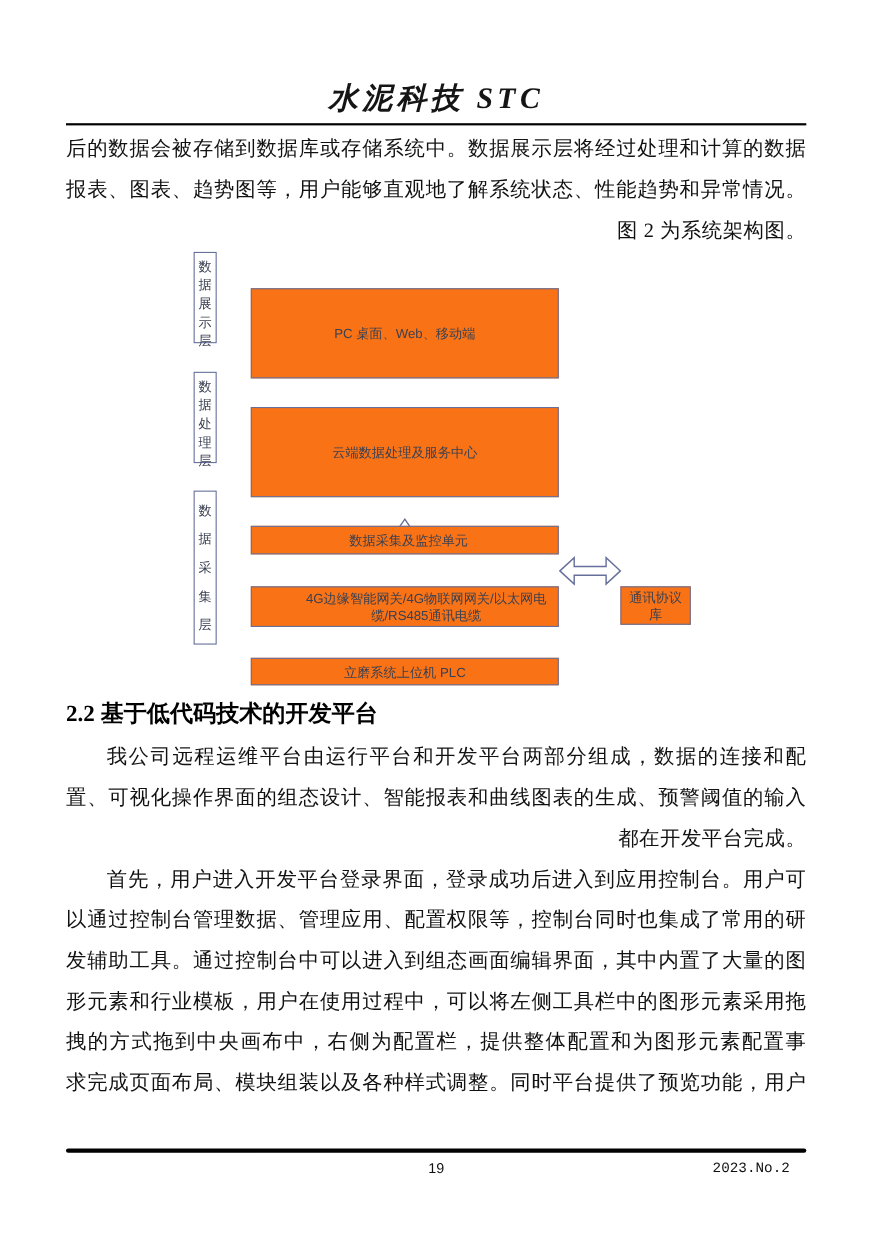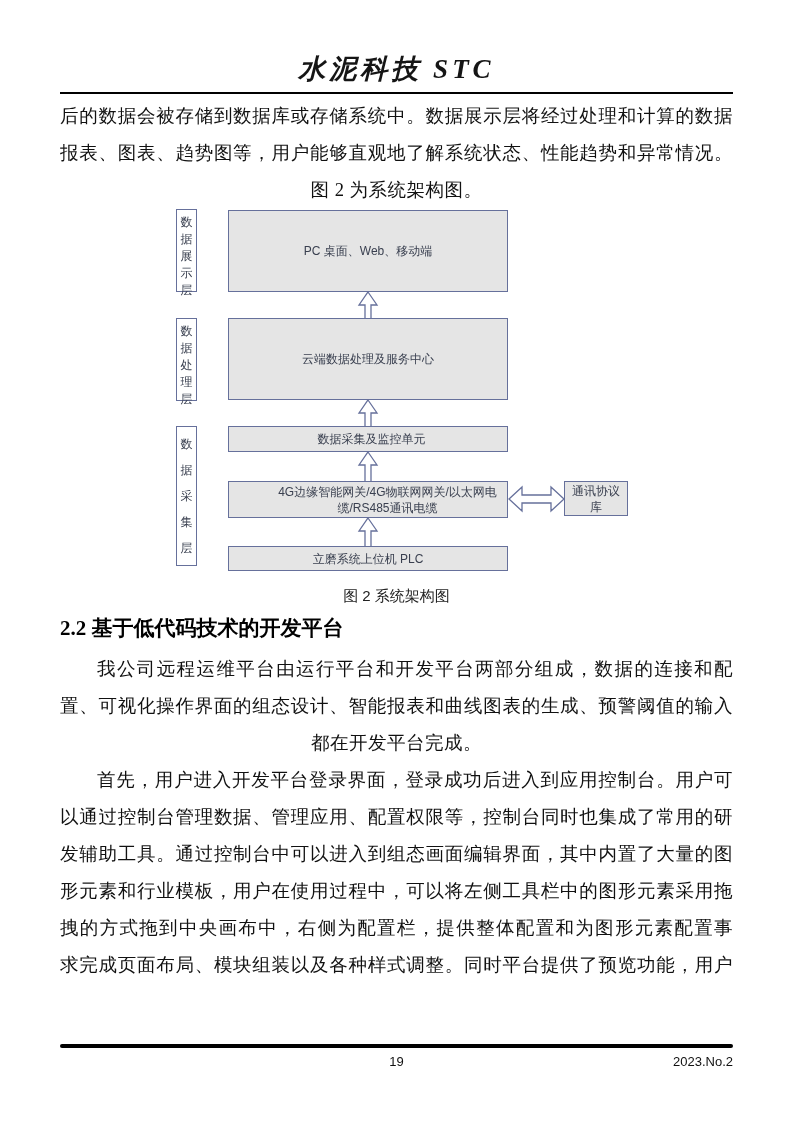--- a/index.html
+++ b/index.html
@@ -8,67 +8,68 @@
     width:793px;height:1122px;
     margin:0 auto;
     background:#ffffff;
     font-family:"Liberation Serif","DejaVu Serif",serif;
     color:#111;
     overflow:hidden;
   }
   
   .header{
     margin:0 60px;
-    padding-top:52px;
+    padding-top:72px;
     padding-bottom:6px;
     border-bottom:2px solid #000;
     text-align:center;
   }
   .journal-title{
     font-size:27px;
     line-height:34px;
     font-weight:700;
     font-style:italic;
     letter-spacing:4px;
     color:#151515;
   }
   
   .bodytext{margin:0 60px;}
   .intro{margin-top:4px;}
   .bline{
     font-size:18.5px;
     line-height:37px;
-    text-align:center;
+    text-align:right;
     letter-spacing:0.5px;
   }
   .bline.just{
     text-align:justify;
     text-align-last:justify;
   }
   .bline.ind{text-indent:37px;}
   
   .figure{
     position:relative;
     margin:0 60px;
     height:366px;
   }
   .fig-box{
     position:absolute;
     box-sizing:border-box;
     border:1px solid #66709b;
-    background:#e5e5e5;
+    background:#f97316;
     color:#3a4050;
     font-family:"Liberation Sans","DejaVu Sans",sans-serif;
     font-size:12px;
     line-height:16px;
     display:flex;
     align-items:center;
     justify-content:center;
     text-align:center;
     padding:2px 6px;
+    margin-top:32px;
   }
   .layer-label{
     position:absolute;
     left:116px;width:21px;
     box-sizing:border-box;
     border:1px solid #66709b;
     background:#fff;
     color:#3a4050;
     font-family:"Liberation Sans","DejaVu Sans",sans-serif;
     font-size:12px;
@@ -111,21 +112,21 @@
   .footer-rule{height:4px;background:#000;border-radius:2px;}
   .footer-row{
     position:relative;
     margin-top:6px;
     font-size:13px;
     line-height:15px;
     font-family:"Liberation Sans","DejaVu Sans",sans-serif;
     color:#111;
   }
   .page-number{display:block;text-align:center;}
-  .issue{position:absolute;right:0;top:0;}
+  .issue{position:absolute;right:15px;top:0;font-family:Liberation Mono, monospace;}
 </style>
 </head>
 <body>
 
 <div class="page">
 
   <div class="header">
     <div class="journal-title">水泥科技 STC</div>
   </div>
 

